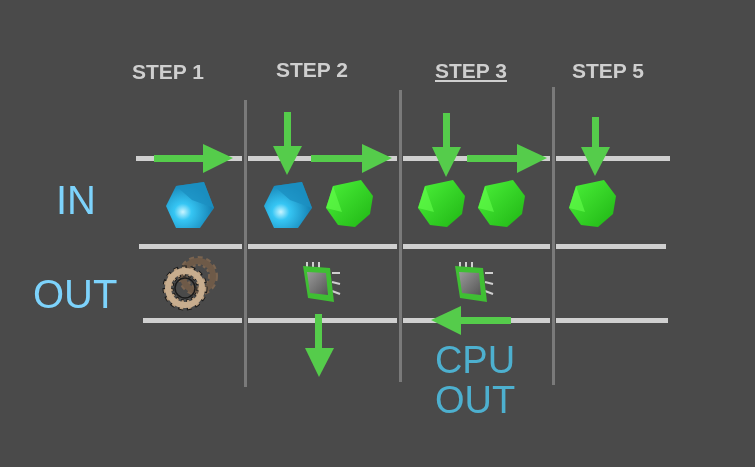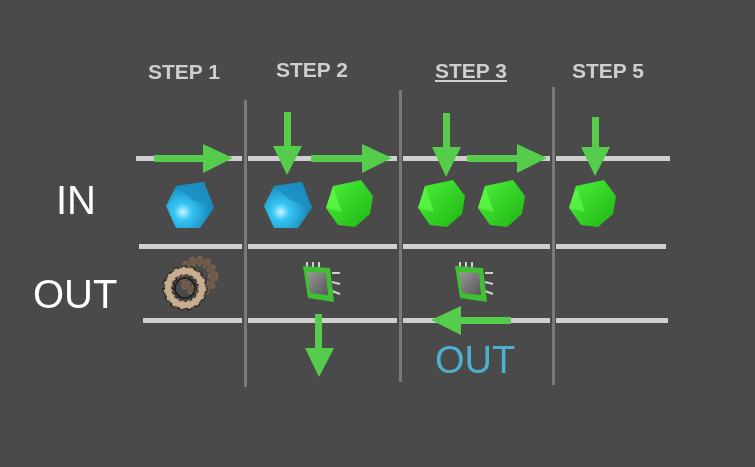--- a/index.html
+++ b/index.html
@@ -1,28 +1,28 @@
 <!DOCTYPE html>
 <html><head>
 <meta charset="utf-8">
 <style>
   html, body { margin:0; padding:0; }
   body { width:755px; height:467px; background:#4a4a4a; position:relative; overflow:hidden; font-family:"Liberation Sans", "DejaVu Sans", sans-serif; }
   .abs { position:absolute; }
   .step { color:#cfcfcf; font-weight:bold; font-size:21px; }
-  .rowlabel { color:#ffffff; font-size:40px; }
+  .rowlabel { color:#7dd3fc; font-size:40px; }
   .hline { background:#d0d0d0; height:5px; }
   .vline { background:#7a7a7a; width:3px; }
   .cpuout { color:#4db0cf; font-size:38px; line-height:40px; text-align:center; }
   svg.overlay { position:absolute; left:0; top:0; }
 </style>
 </head>
 <body>
 
-<div class="abs step" style="left:148px;top:60px;text-align:center;">STEP 1</div>
+<div class="abs step" style="left:132px;top:60px;text-align:center;">STEP 1</div>
 <div class="abs step" style="left:276px;top:58px;">STEP 2</div>
 <div class="abs step" style="left:435px;top:59px;text-decoration:underline;">STEP 3</div>
 <div class="abs step" style="left:572px;top:59px;">STEP 5</div>
 
 <div class="abs rowlabel" style="left:56px;top:178px;">IN</div>
 <div class="abs rowlabel" style="left:33px;top:272px;">OUT</div>
 
 <div class="abs vline" style="left:244px;top:100px;height:287px;"></div>
 <div class="abs vline" style="left:399px;top:90px;height:292px;"></div>
 <div class="abs vline" style="left:552px;top:87px;height:298px;"></div>
@@ -157,14 +157,15 @@
       <line x1="485" y1="273" x2="493" y2="273"></line>
       <line x1="485" y1="282" x2="493" y2="284"></line>
       <line x1="485" y1="291" x2="493" y2="294"></line>
     </g>
     <polygon points="455,266 483,268 487,302 460,298" fill="#3fbf33"></polygon>
     <polygon points="459,272 479,273 481,295 462,293" fill="url(#chipGrad)"></polygon>
   </g>
 </svg>
 
 <div class="abs cpuout" style="left:425px;top:340px;width:100px;">
+  <div>CPU</div>
   <div>OUT</div>
 </div>
 
 </body></html>

